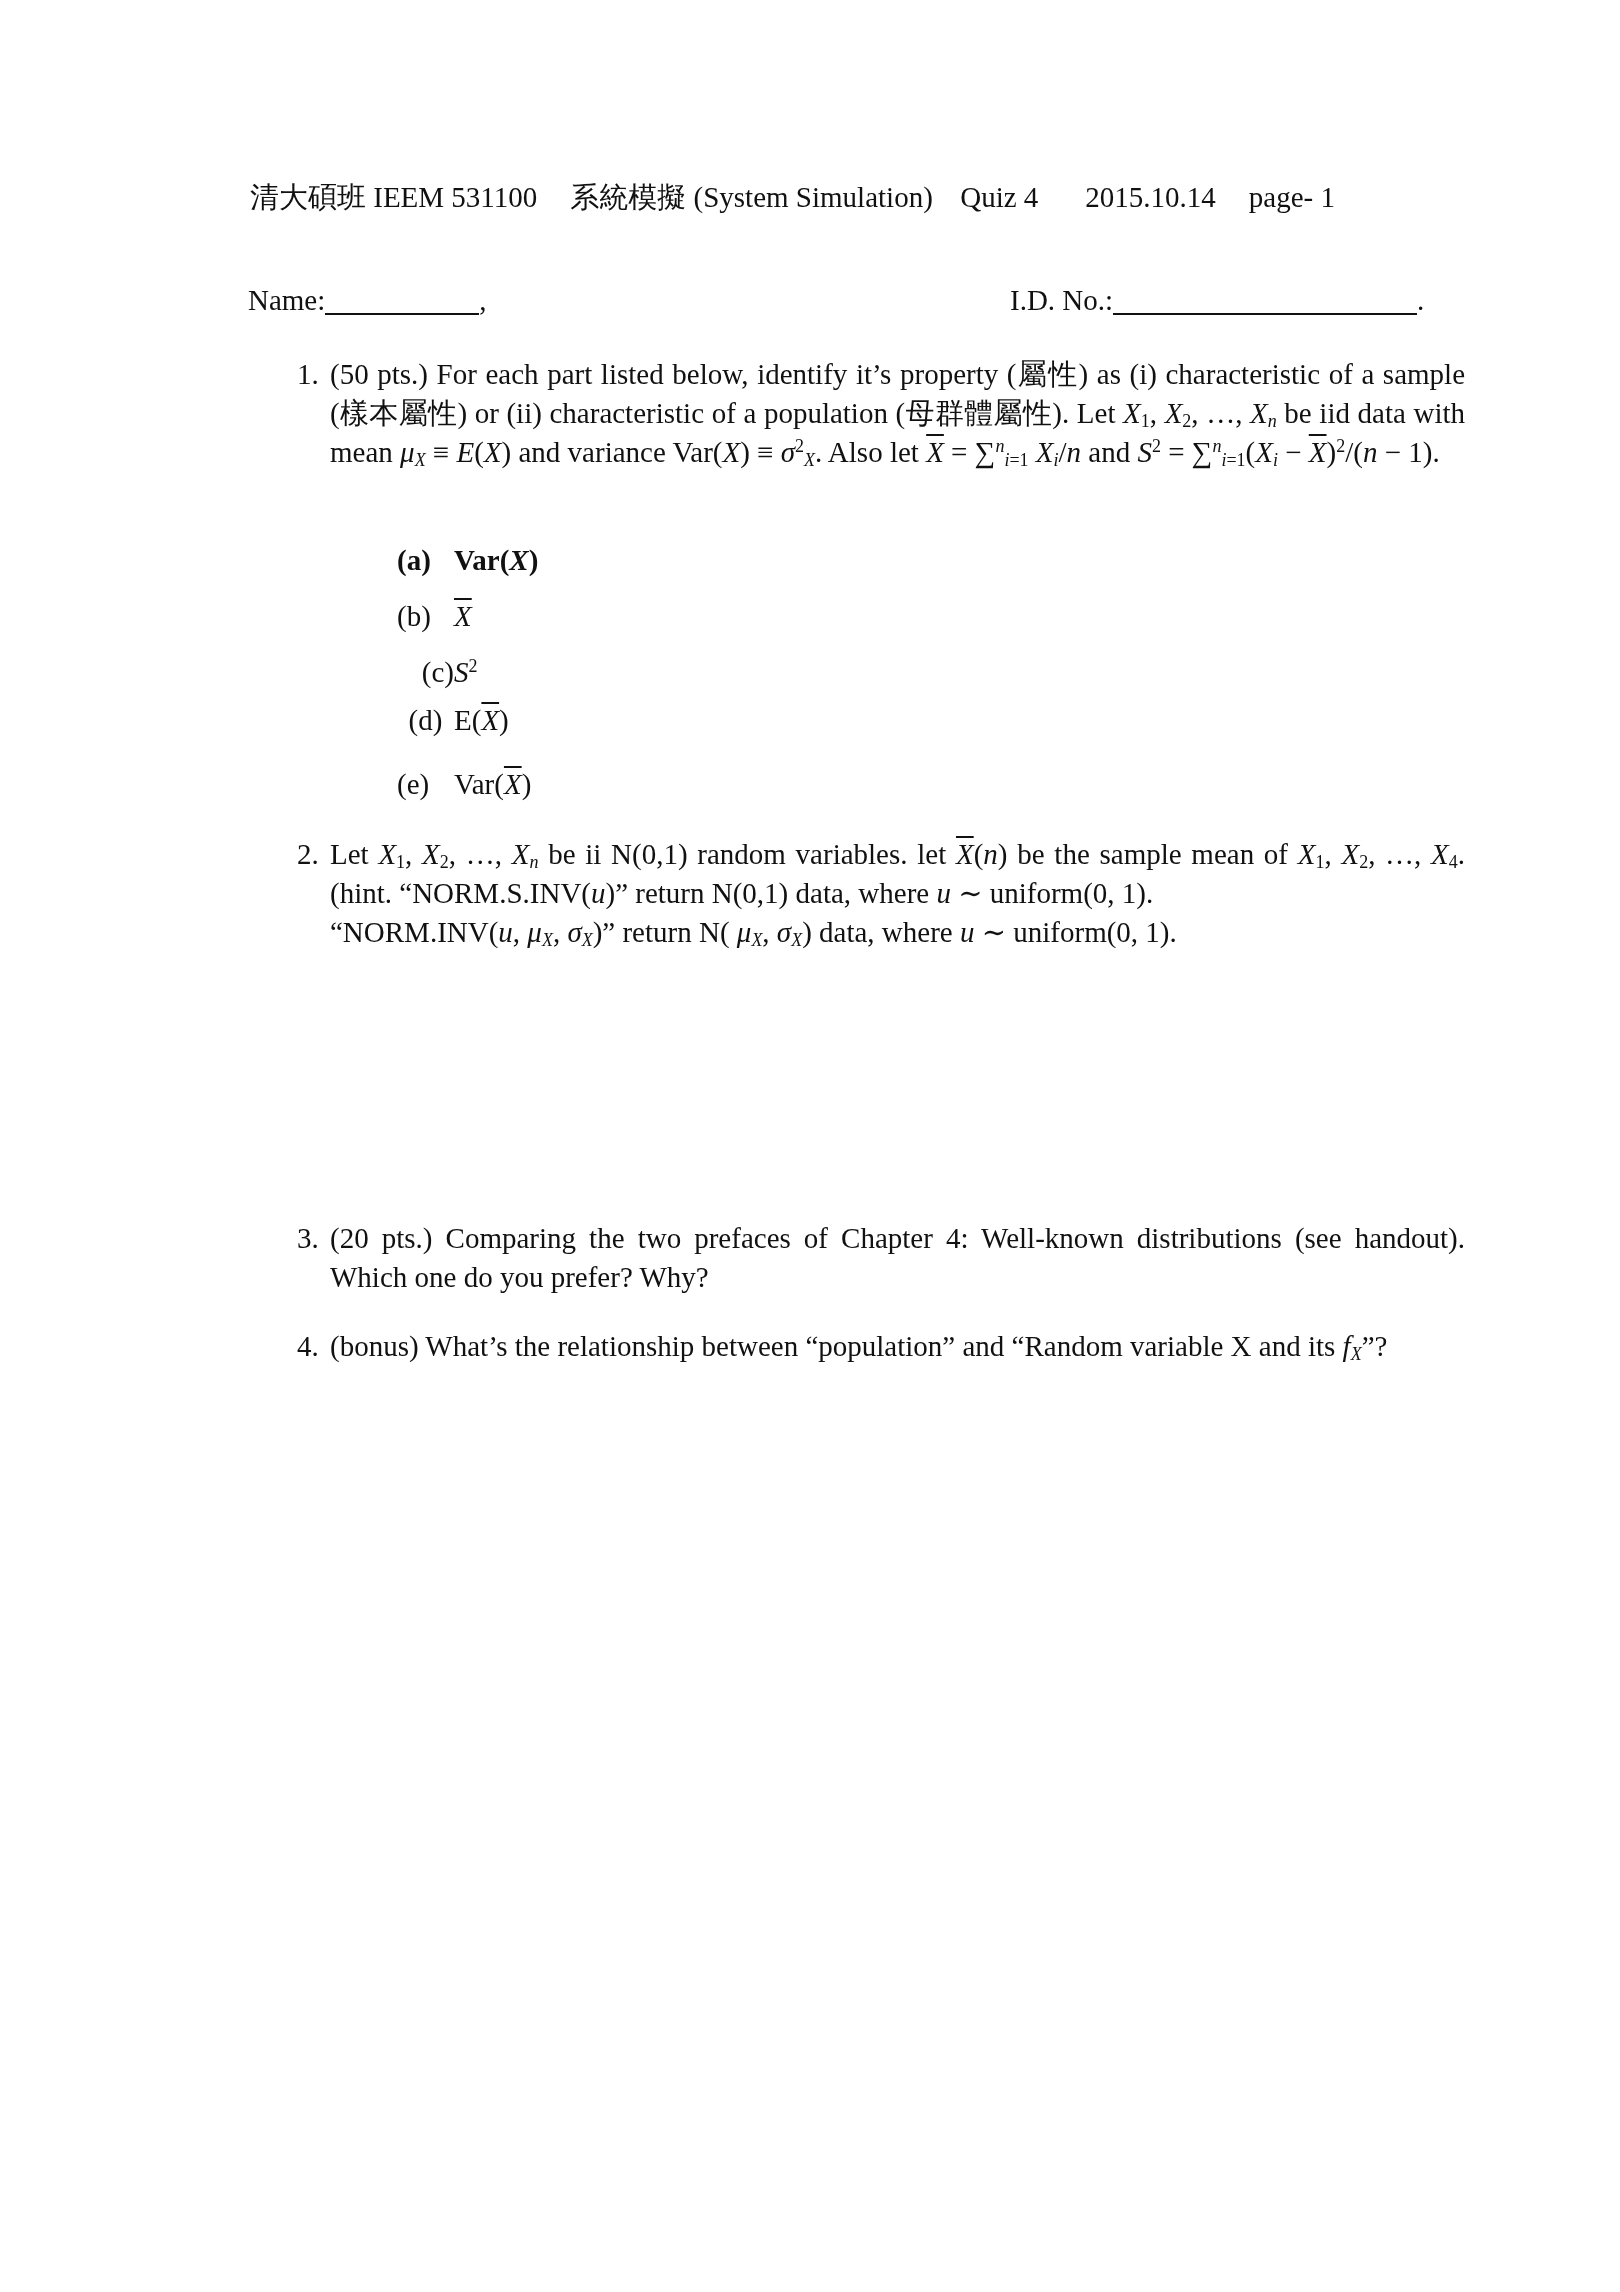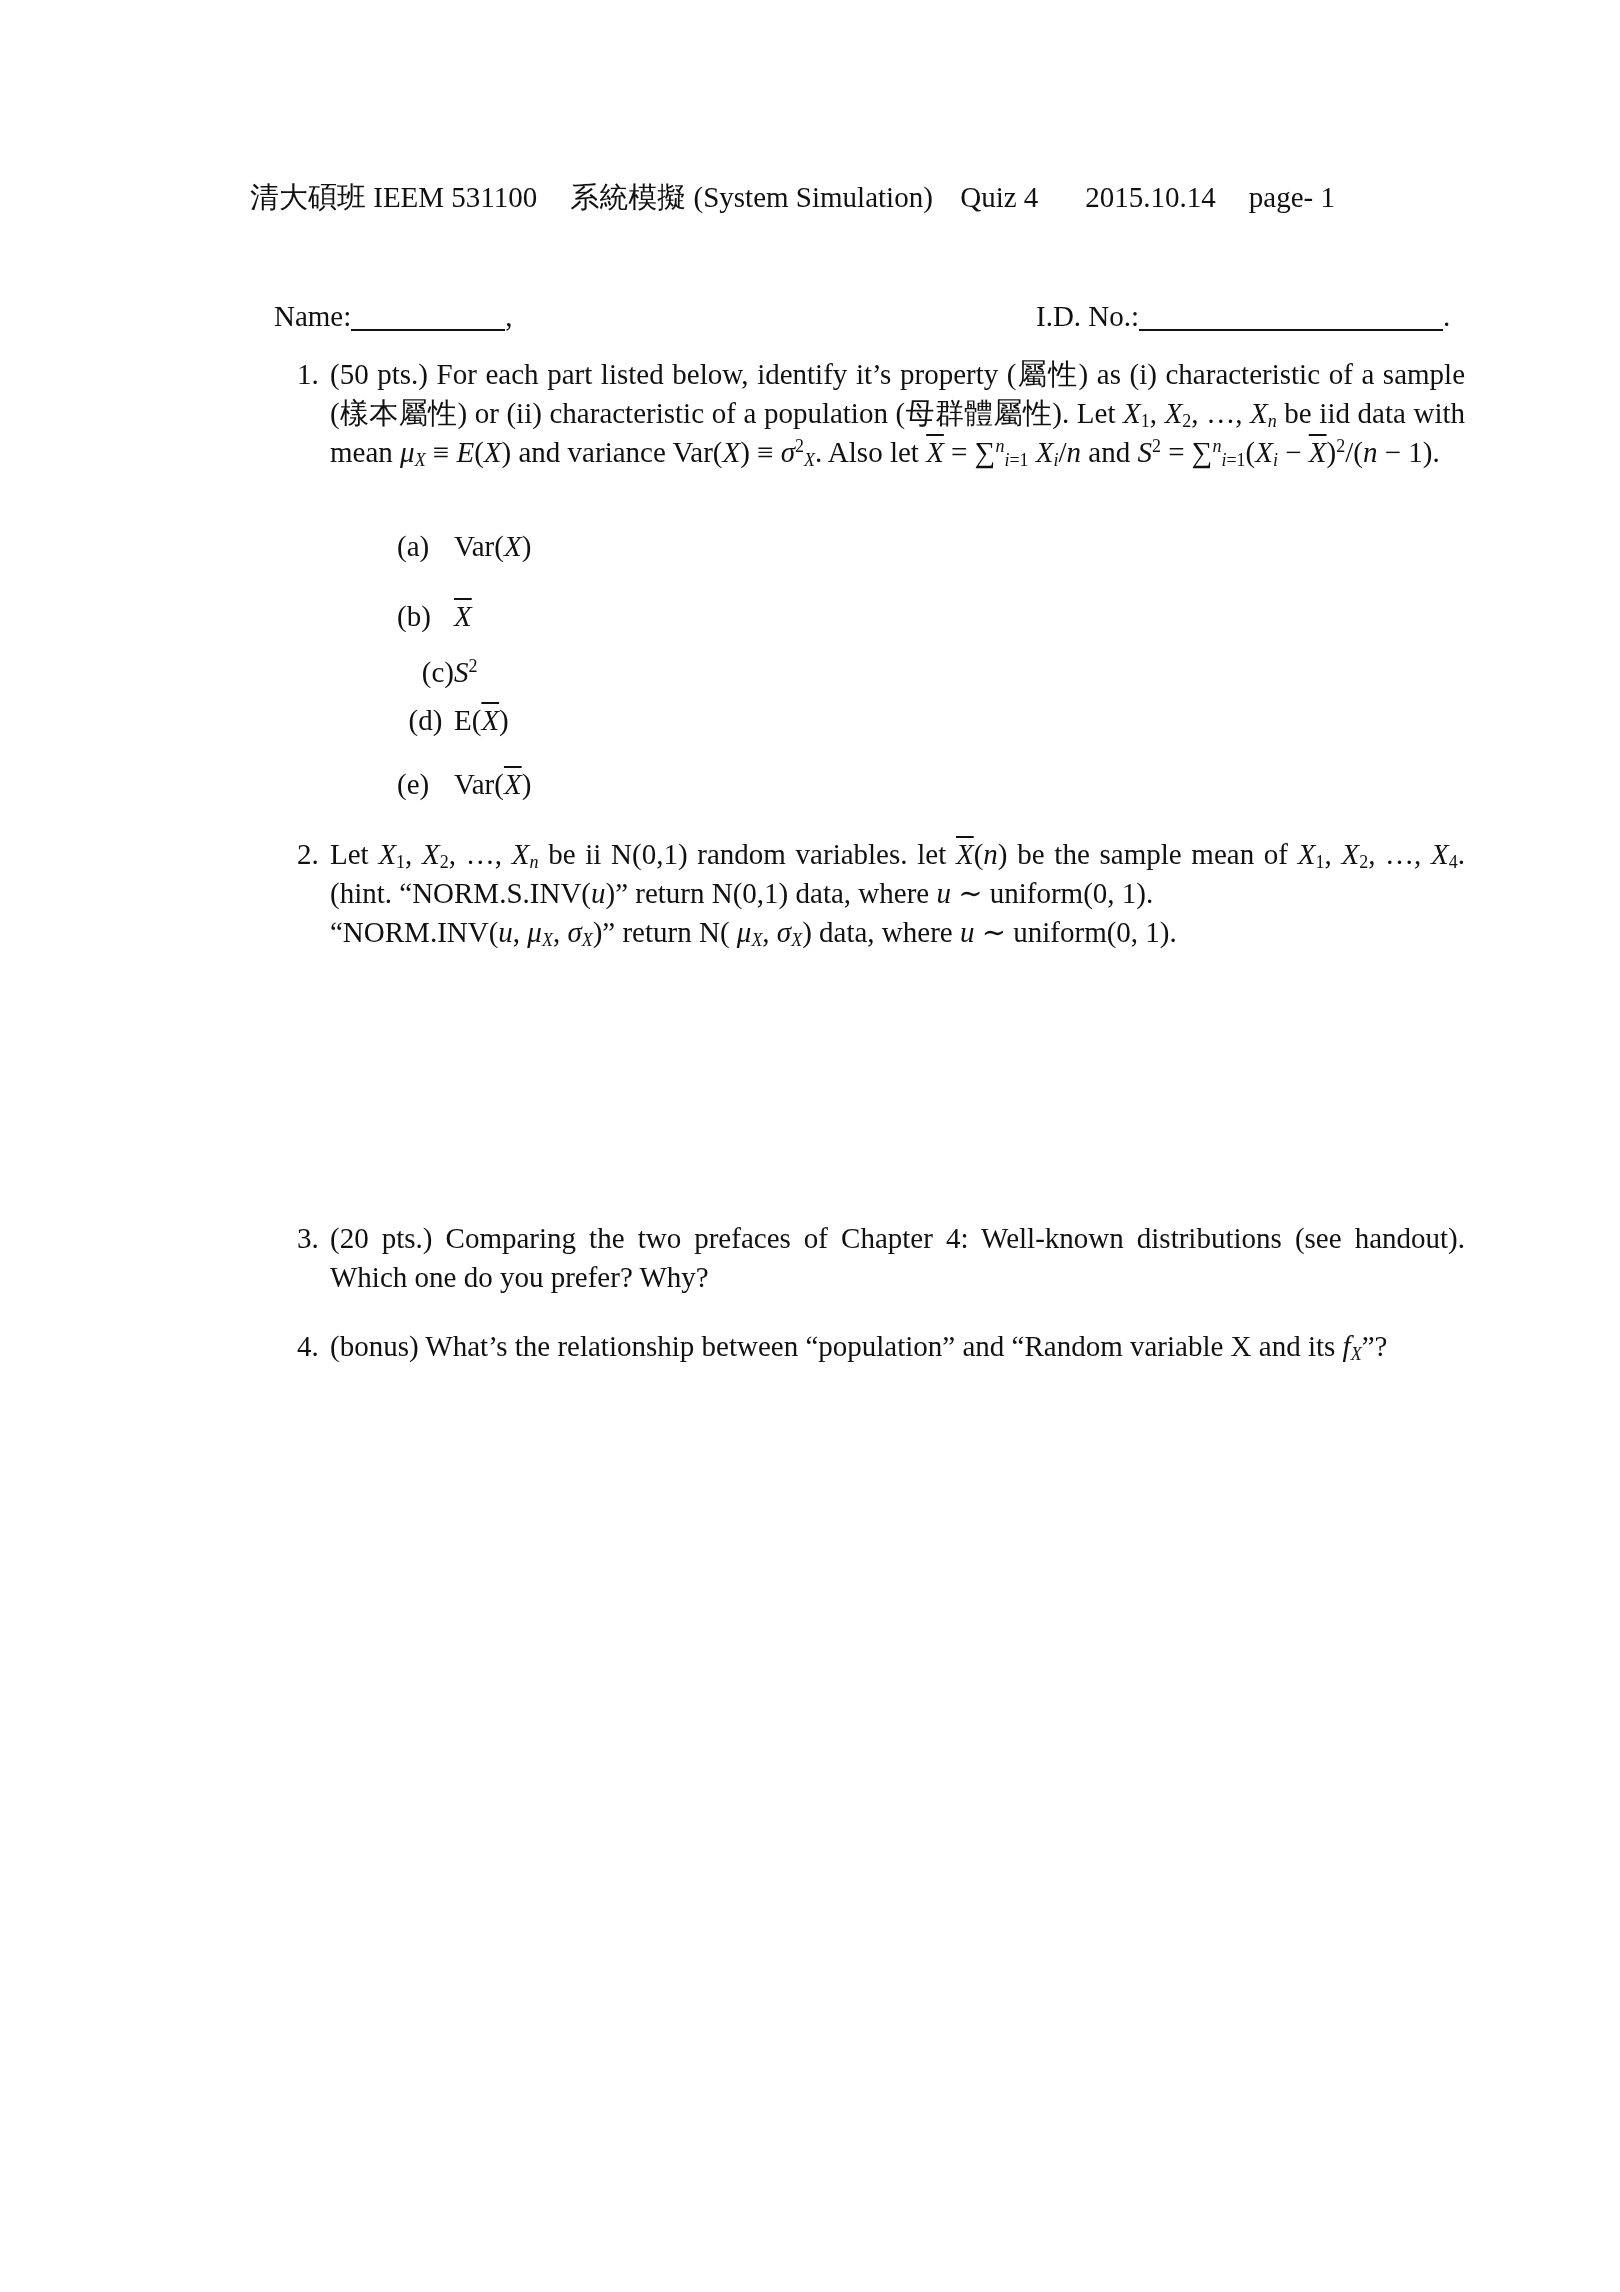--- a/index.html
+++ b/index.html
@@ -15,21 +15,21 @@
   .hdr {
     position: absolute; top: 178px; left: 250px;
     font-size: 29px; line-height: 39px; white-space: nowrap;
   }
   .hdr .sp34 { margin-right: 33px; }
   .hdr .sp28 { margin-right: 27.4px; }
   .hdr .sp48 { margin-right: 47px; }
 
   
   .idrow { position: absolute; top: 281px; left: 0; width: 100%; font-size: 29px; line-height: 39px; }
-  .idg { position: absolute; top: 16px; white-space: nowrap; margin-left: 26px; }
+  .idg { position: absolute; top: 0; white-space: nowrap; }
   .idg.left  { left: 248px; }
   .idg.right { left: 1010px; }
   .blank {
     display: inline-block; height: 1em;
     border-bottom: 2px solid #111;
     vertical-align: -4.9px;
   }
   .b1 { width: 154px; }
   .b2 { width: 304px; }
 
@@ -65,21 +65,21 @@
       <span>Name:</span><span class="blank b1"></span><span>,</span>
     </span>
     <span class="idg right">
       <span>I.D. No.:</span><span class="blank b2"></span><span>.</span>
     </span>
   </div>
 
   <section class="q" style="top:355px;">
     <span class="qnum">1.</span>
     <div class="seg">(50 pts.) For each part listed below, identify it’s property (屬性) as (i) characteristic of a sample (樣本屬性) or (ii) characteristic of a population (母群體屬性). Let <i>X</i><sub>1</sub>, <i>X</i><sub>2</sub>, …, <i>X</i><sub><i>n</i></sub> be iid data with mean <i>μ</i><sub><i>X</i></sub> ≡ <i>E</i>(<i>X</i>) and variance Var(<i>X</i>) ≡ <i>σ</i><sup>2</sup><sub><i>X</i></sub>. Also let <span class="ov"><i>X</i></span> = ∑<sup><i>n</i></sup><sub><i>i</i>=1</sub> <i>X</i><sub><i>i</i></sub>/<i>n</i> and <i>S</i><sup>2</sup> = ∑<sup><i>n</i></sup><sub><i>i</i>=1</sub>(<i>X</i><sub><i>i</i></sub> − <span class="ov"><i>X</i></span>)<sup>2</sup>/(<i>n</i> − 1).</div>
-    <div class="item" style="top:172px;">
+    <div class="item" style="top:186px;font-weight:bold;">
       <span class="ilab">(a)</span><span>Var(<i>X</i>)</span>
     </div>
     <div class="item" style="top:242px;">
       <span class="ilab">(b)</span><span><span class="ov"><i>X</i></span></span>
     </div>
     <div class="item" style="top:298px;text-align:right;">
       <span class="ilab">(c)</span><span><i>S</i><sup>2</sup></span>
     </div>
     <div class="item" style="top:346px;text-align:center;">
       <span class="ilab">(d)</span><span>E(<span class="ov"><i>X</i></span>)</span>

